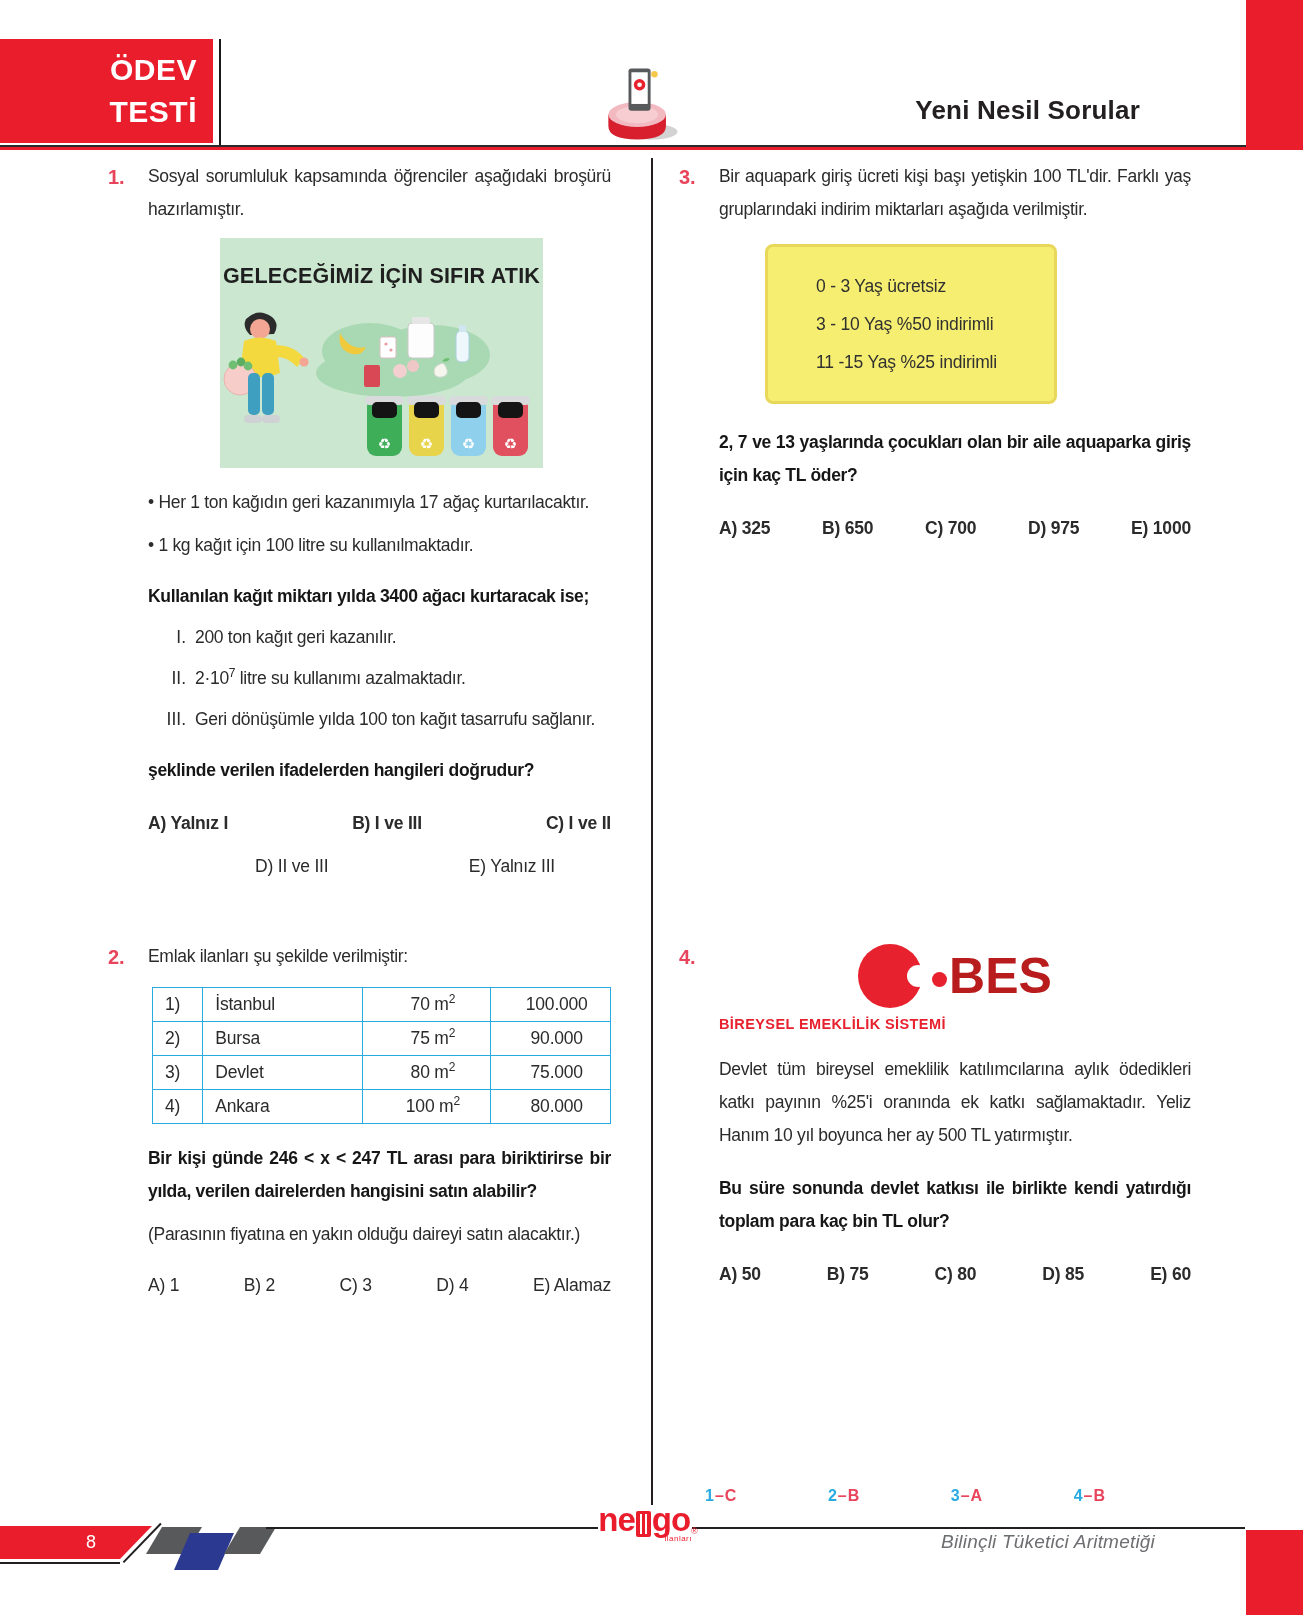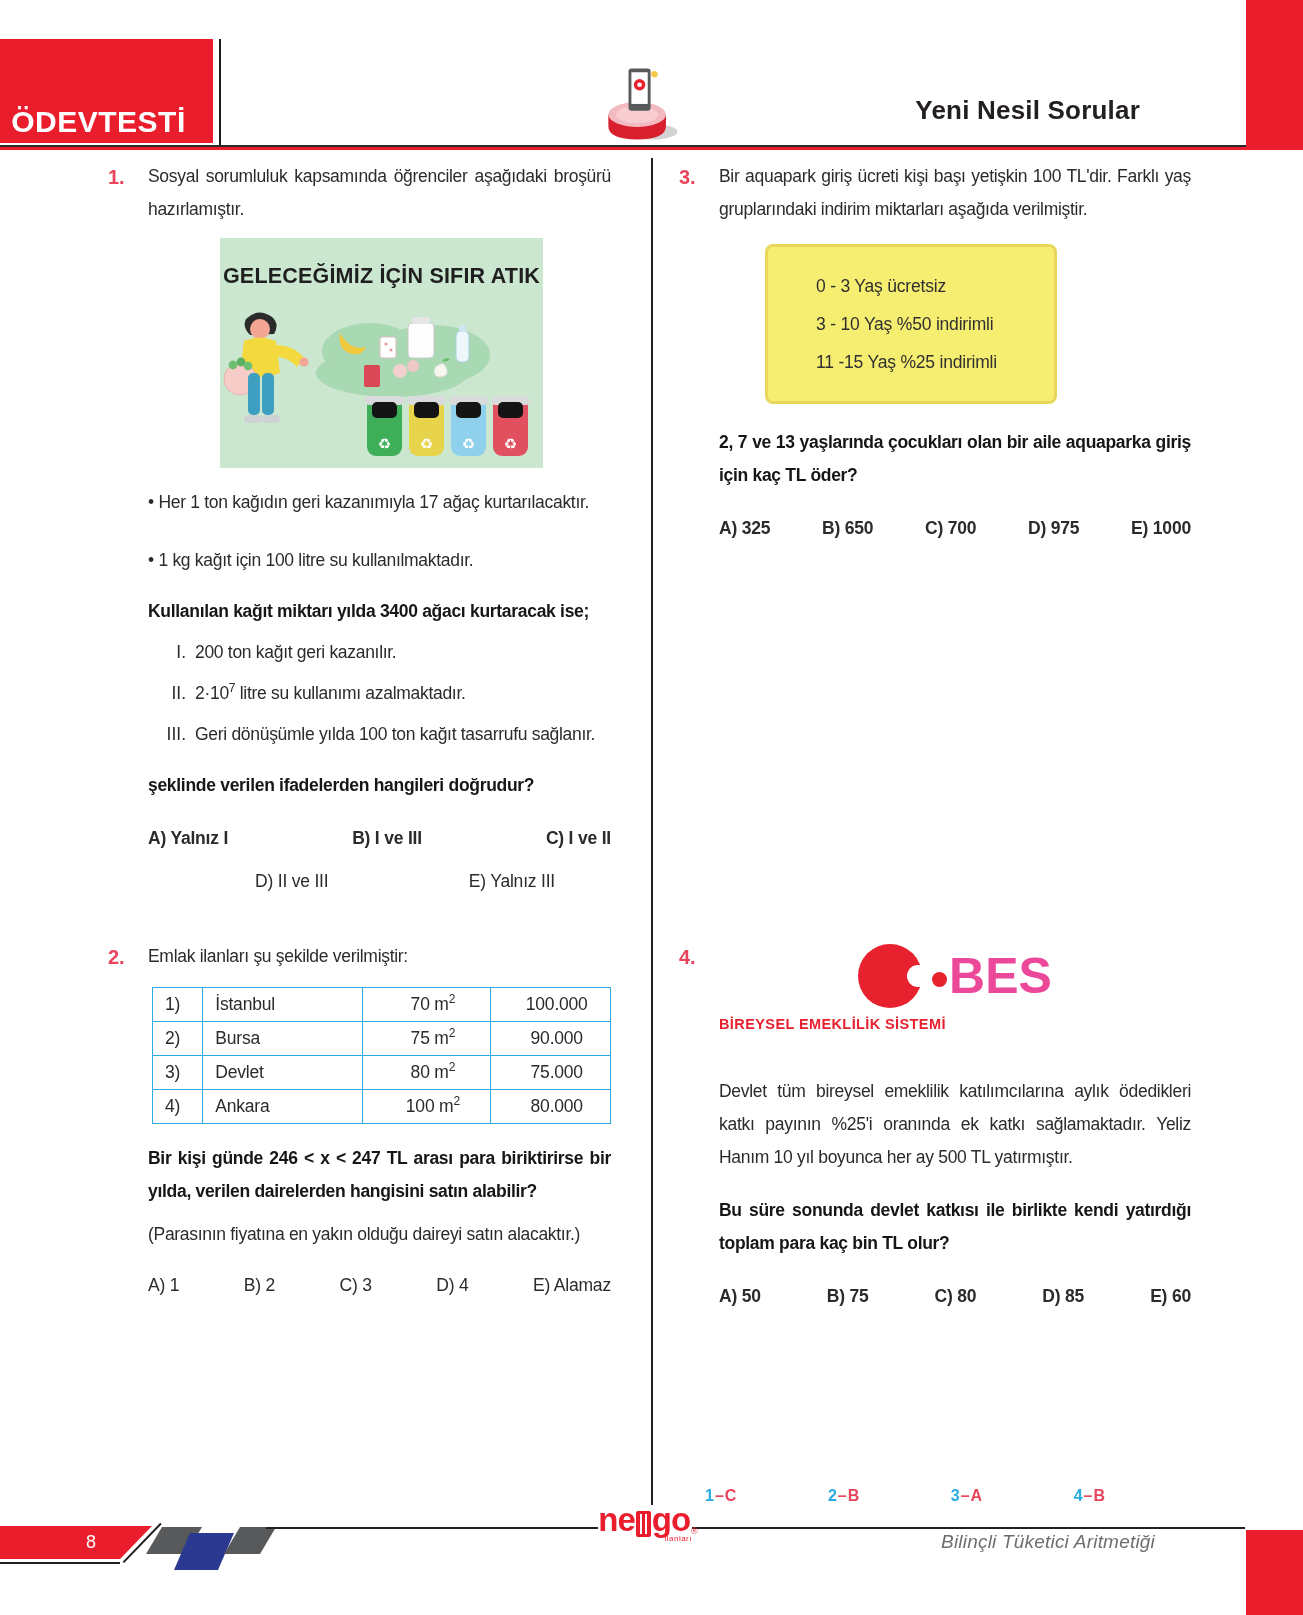--- a/index.html
+++ b/index.html
@@ -3,40 +3,40 @@
 <meta charset="utf-8">
 <style>
   html,body{margin:0;padding:0;background:#ffffff;}
   .page{
     position:relative;width:1303px;height:1615px;background:#fff;overflow:hidden;
     font-family:"Liberation Sans","DejaVu Sans",sans-serif;color:#2b2b2b;
   }
   
   .badge{
     position:absolute;left:0;top:39px;width:213px;height:104px;background:#ea1d2d;
-    display:flex;flex-direction:row;justify-content:center;align-items:flex-end;
+    display:flex;flex-direction:column;justify-content:center;align-items:flex-end;
     padding-right:16px;box-sizing:border-box;color:#fff;font-weight:bold;
     font-size:30px;line-height:42px;letter-spacing:.5px;
   }
   .badge-divider{position:absolute;left:219px;top:39px;width:2px;height:106px;background:#1a1a1a;}
   .rule-dark{position:absolute;left:0;top:145px;width:1303px;height:2px;background:#2a2a2a;}
   .rule-red{position:absolute;left:0;top:147px;width:1303px;height:2.5px;background:#ea1d2d;}
   .corner-red-top{position:absolute;left:1246px;top:0;width:57px;height:147px;background:#ea1d2d;}
   .header-title{position:absolute;right:163px;top:95px;font-size:26px;font-weight:bold;color:#231f20;letter-spacing:.2px;}
   .phone-icon{position:absolute;left:593px;top:55px;}
   
   .col-divider{position:absolute;left:651px;top:158px;width:1.6px;height:1347px;background:#231f20;}
   
   .q{position:absolute;font-size:17.5px;line-height:33px;}
   .qnum{position:absolute;left:0;top:1px;color:#e8455c;font-weight:bold;font-size:20px;}
   .qbody{margin-left:40px;}
   .qtext{margin:0;text-align:justify;letter-spacing:-.3px;}
   .qtext.bold{font-weight:bold;color:#161616;}
   .nowrap{white-space:nowrap;text-align:left;}
-  .mt10{margin-top:10px;}.mt14{margin-top:25px;}.mt18{margin-top:18px;}.mt20{margin-top:20px;font-weight:bold;}
+  .mt10{margin-top:10px;}.mt14{margin-top:10px;}.mt18{margin-top:18px;}.mt20{margin-top:20px;font-weight:bold;}
   sup.small{font-size:12px;line-height:0;}
   
   .brochure{position:relative;margin:12px 0 0 72px;width:323px;height:230px;background:#cbe7d0;}
   .brochure-title{padding-top:22px;text-align:center;font-weight:bold;font-size:21.5px;letter-spacing:.2px;color:#1f1f1f;}
   .illustration{position:absolute;left:0;bottom:0;width:323px;height:165px;}
   .bins{position:absolute;right:15px;bottom:12px;display:flex;gap:7px;}
   .bin{position:relative;width:35px;height:56px;border-radius:6px 6px 9px 9px;}
   .bin::before{content:"";position:absolute;top:-4px;left:-2px;right:-2px;height:9px;background:#d9dadb;border-radius:5px;}
   .bin-hole{position:absolute;top:2px;left:5px;right:5px;height:16px;background:#141414;border-radius:5px;}
   .bin-sym{position:absolute;bottom:3px;left:0;width:100%;text-align:center;color:#fff;font-size:15px;line-height:18px;}
@@ -60,21 +60,21 @@
   .yellow-card{
     margin:18px 0 0 46px;width:292px;box-sizing:border-box;background:#f6ee71;
     border:3px solid #e9d75a;border-radius:8px;padding:20px 10px 20px 48px;
   }
   .yellow-card div{line-height:38px;white-space:nowrap;letter-spacing:-.2px;color:#303030;}
   
   .bes-logo{display:flex;align-items:center;justify-content:center;margin-top:4px;}
   .bes-circle{position:relative;width:64px;height:64px;border-radius:50%;background:#e8212e;}
   .bes-circle::after{content:"";position:absolute;right:-7px;top:21px;width:22px;height:22px;border-radius:50%;background:#fff;}
   .bes-dot{width:15px;height:15px;border-radius:50%;background:#e8212e;margin:6px 2px 0 10px;}
-  .bes-text{font-size:50px;font-weight:800;color:#ec4899;letter-spacing:0;line-height:64px;}
+  .bes-text{font-size:50px;font-weight:800;color:#b91c1c;letter-spacing:0;line-height:64px;}
   .bes-sub{text-align:left;font-size:14.5px;font-weight:bold;color:#e8212e;letter-spacing:.4px;}
   
   .answer-key{position:absolute;left:705px;top:1487px;width:400px;display:flex;justify-content:space-between;font-weight:bold;font-size:16px;}
   .ak-n{color:#29abe2;}
   .ak-dash{color:#e8455c;margin:0 1px;}
   .ak-a{color:#e8455c;}
   
   .foot-red{position:absolute;left:0;top:1526px;width:152px;height:33px;background:#ea1d2d;
     clip-path:polygon(0 0,100% 0,calc(100% - 32px) 100%,0 100%);}
   .foot-page{position:absolute;left:86px;top:0;color:#fff;font-size:18px;line-height:33px;}
@@ -291,21 +291,21 @@
   <section class="q" style="left:679px;top:940px;width:512px;">
     <span class="qnum">4.</span>
     <div class="qbody">
       <div class="bes-logo">
         <span class="bes-circle"></span>
         <span class="bes-dot"></span>
         <span class="bes-text">BES</span>
       </div>
       <div class="bes-sub">BİREYSEL EMEKLİLİK SİSTEMİ</div>
 
-      <p class="qtext" style="margin-top:34px;">Devlet tüm bireysel emeklilik katılımcılarına aylık ödedikleri katkı payının %25'i oranında ek katkı sağlamaktadır. Yeliz Hanım 10 yıl boyunca her ay 500 TL yatırmıştır.</p>
+      <p class="qtext" style="margin-top:12px;">Devlet tüm bireysel emeklilik katılımcılarına aylık ödedikleri katkı payının %25'i oranında ek katkı sağlamaktadır. Yeliz Hanım 10 yıl boyunca her ay 500 TL yatırmıştır.</p>
       <p class="qtext bold mt20">Bu süre sonunda devlet katkısı ile birlikte kendi yatırdığı toplam para kaç bin TL olur?</p>
 
       <div class="opts mt20">
         <span>A) 50</span>
         <span>B) 75</span>
         <span>C) 80</span>
         <span>D) 85</span>
         <span>E) 60</span>
       </div>
     </div>

